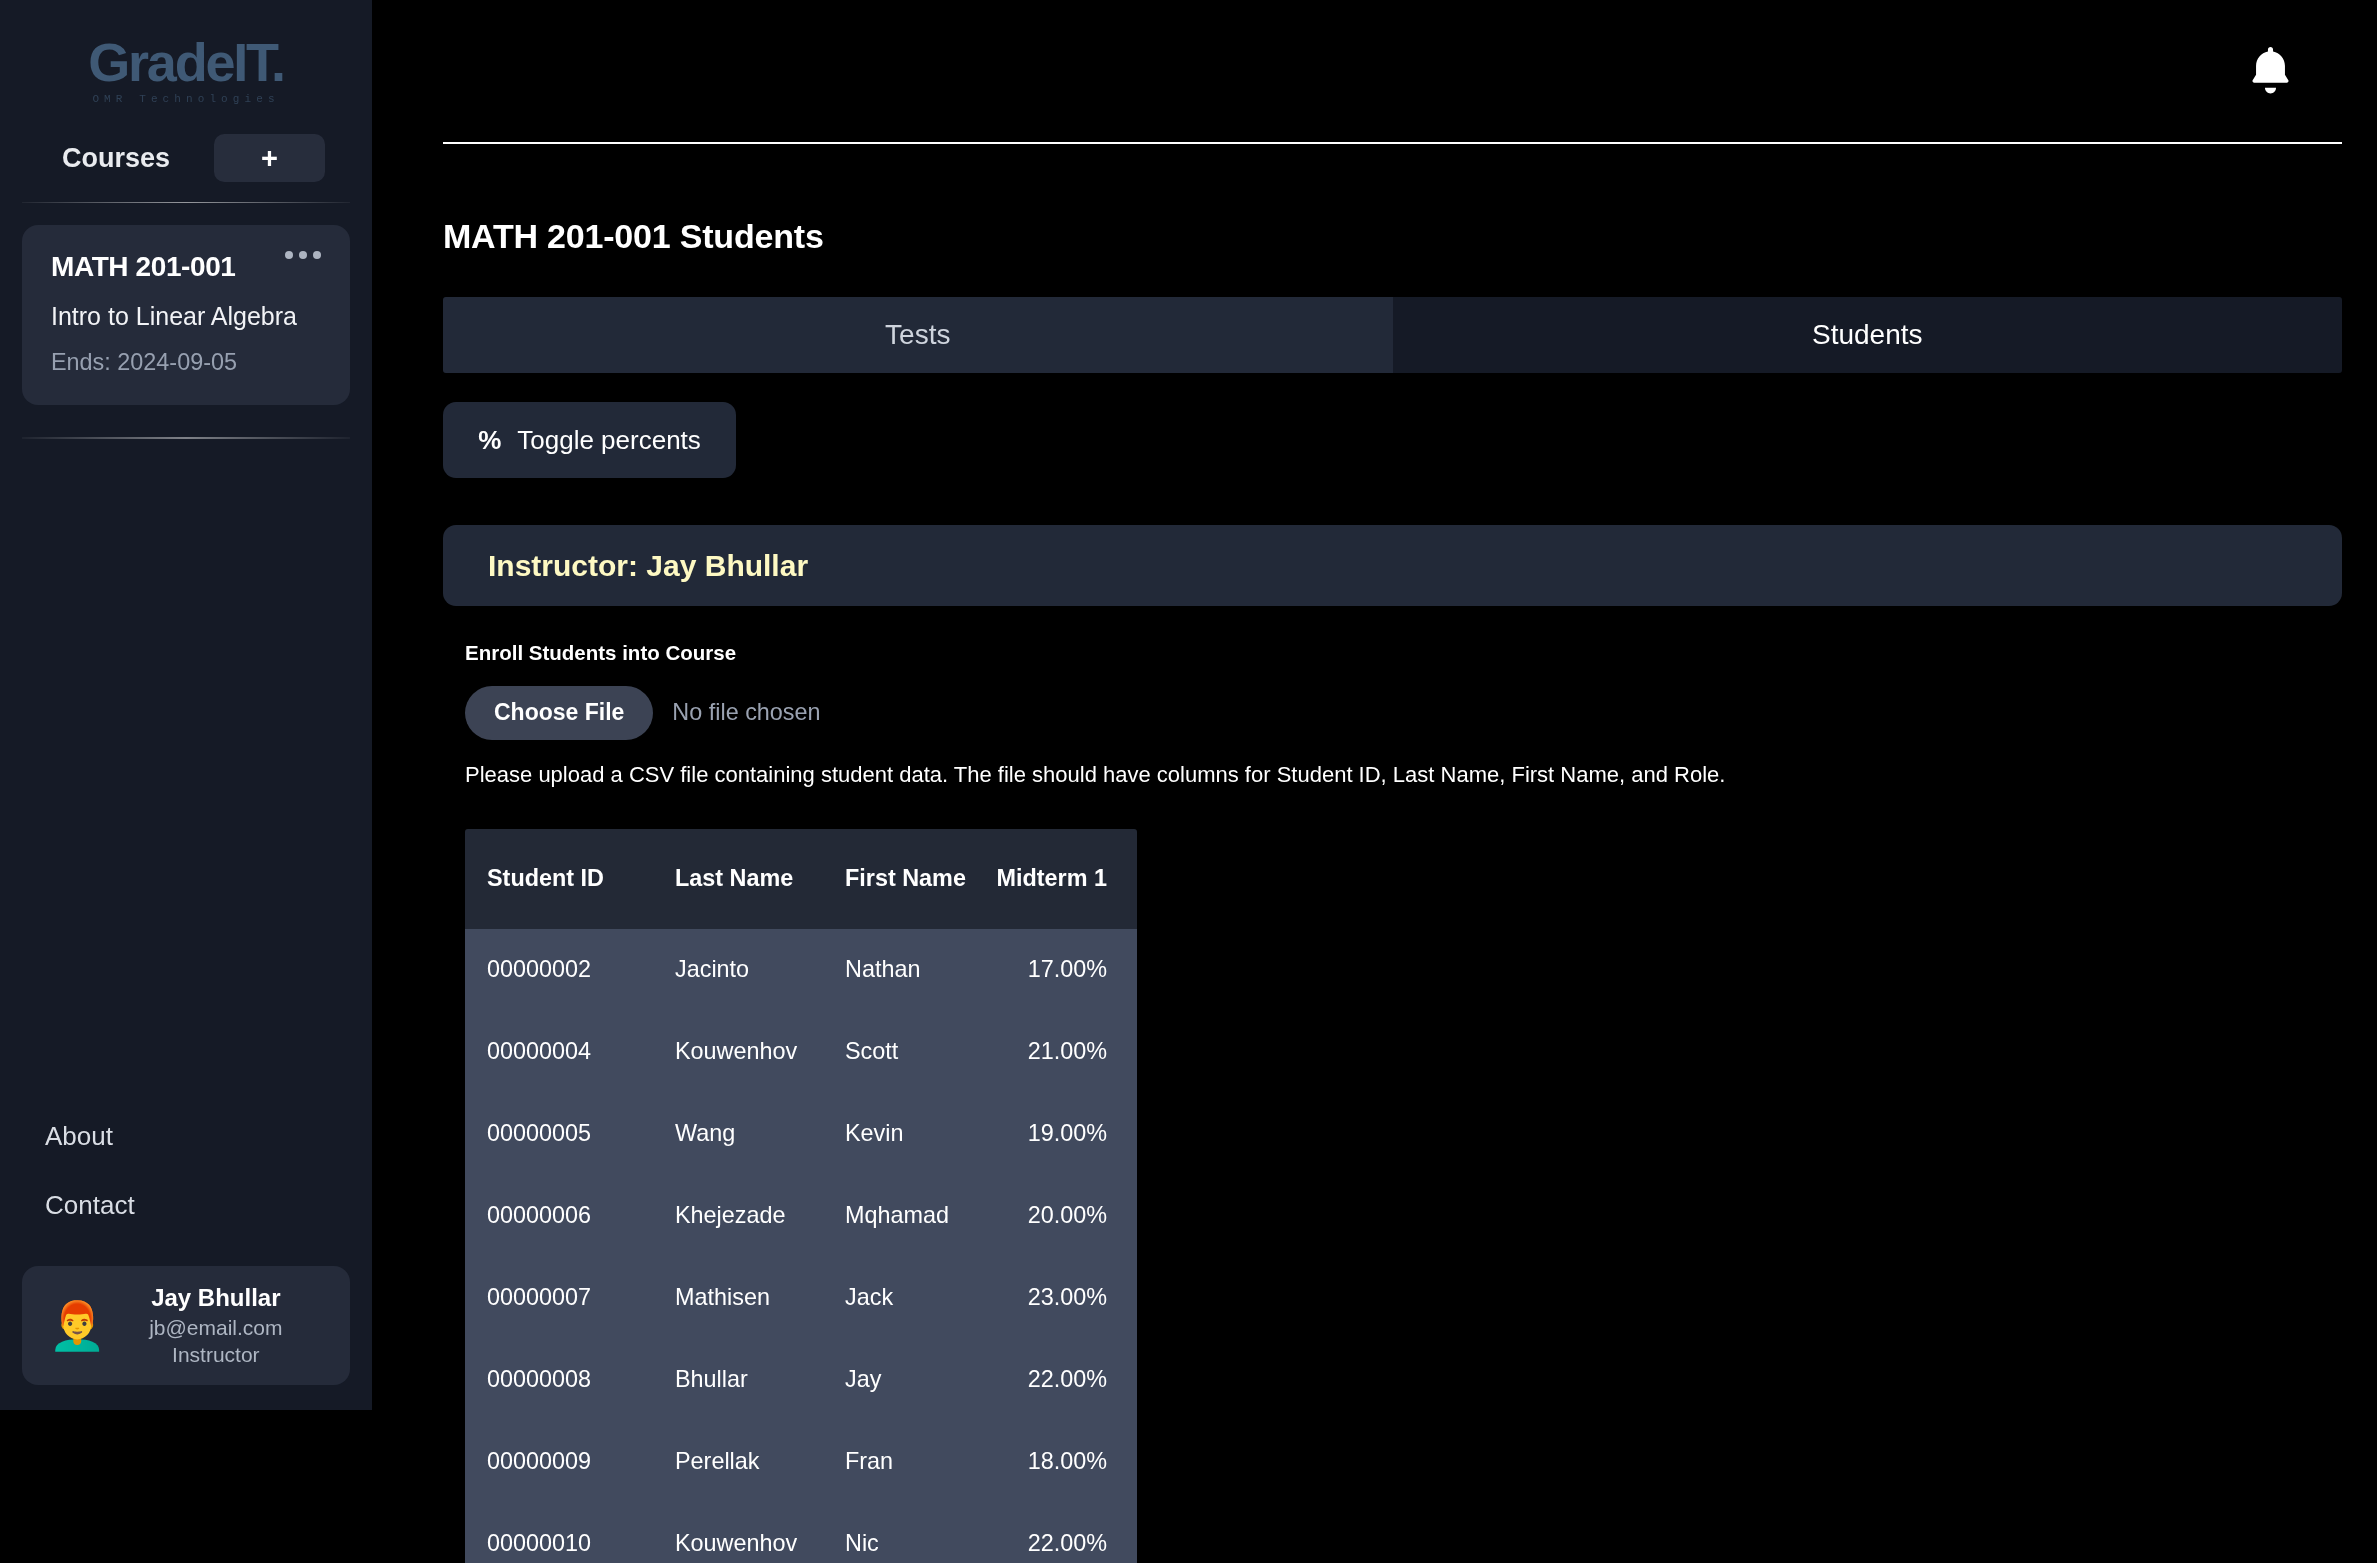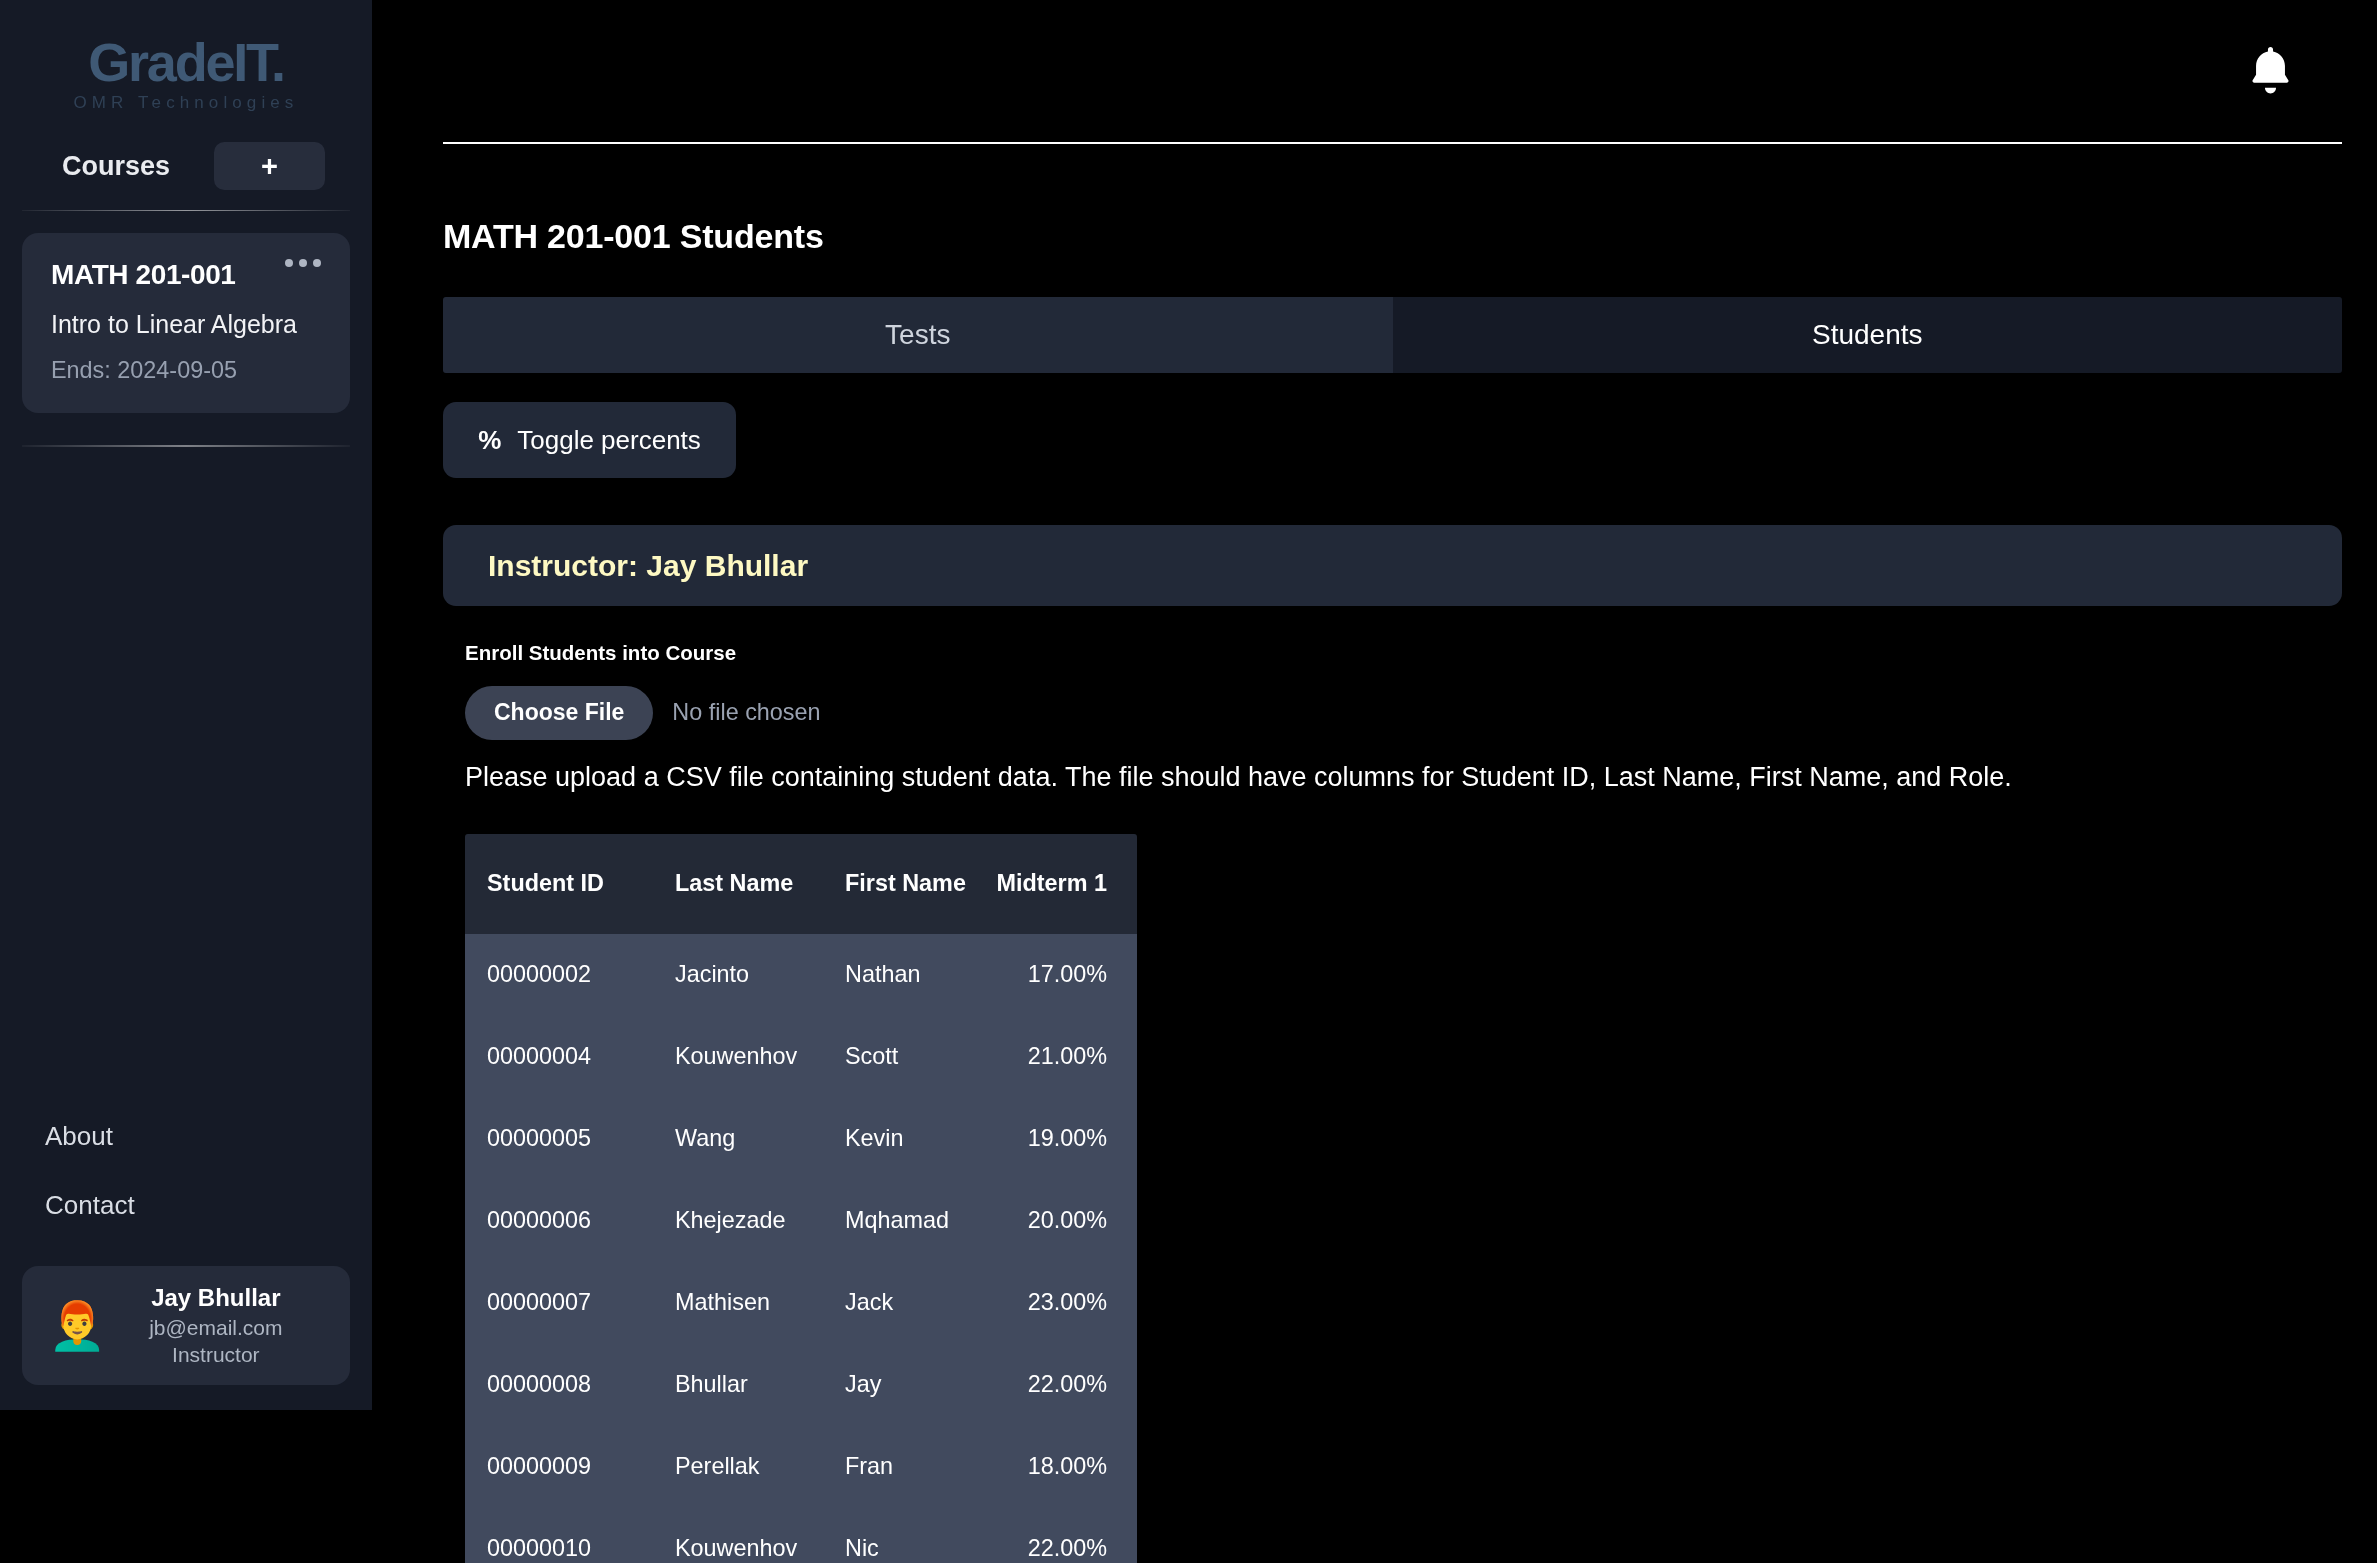--- a/index.html
+++ b/index.html
@@ -39,24 +39,24 @@
   .logo-main {
     font-size: 54px;
     font-weight: bold;
     letter-spacing: -2.2px;
     color: #3f5975;
     line-height: 1;
     font-family: "Liberation Sans", sans-serif;
   }
   .logo-sub {
     margin-top: 4.4px;
-    font-size: 17px;
+    font-size: 11px;
     letter-spacing: 5.1px;
     color: #2f4055;
-    font-family: Liberation Sans, sans-serif;
+    font-family: Liberation Mono, monospace;
   }
 
   .courses-row {
     display: flex;
     align-items: center;
     gap: 44px;
     padding: 7.3px 44px 0 62px;
     height: 63px;
   }
   .courses-label {
@@ -275,21 +275,21 @@
     color: #ffffff;
     font-size: 23px;
     font-weight: bold;
     cursor: pointer;
     font-family: "Liberation Sans", sans-serif;
   }
   .no-file { font-size: 23.4px; color: #9aa2b1; }
 
   .upload-hint {
     margin: 22px 0 4px 93px;
-    font-size: 27px;
+    font-size: 22px;
     color: #ffffff;
   }
 
   
   .table-wrap {
     margin: 41px 0 0 93px;
     width: 672px;
     border-radius: 2.9px;
     overflow: hidden;
   }

